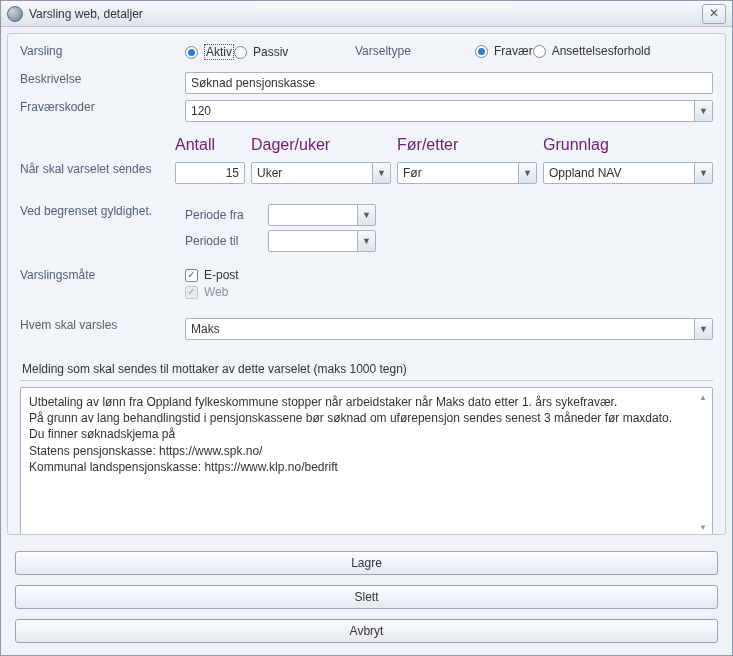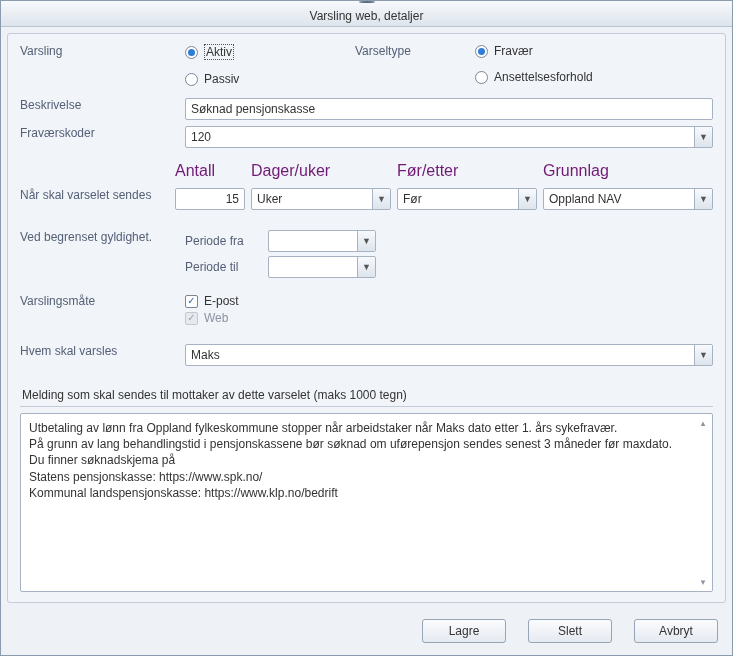--- a/index.html
+++ b/index.html
@@ -20,21 +20,20 @@
     flex-direction: column;
   }
   .titlebar {
     height: 26px;
     background: linear-gradient(#f7f9fc, #dde4ec);
     border-bottom: 1px solid #b8c2d0;
     display: flex;
     align-items: center;
     padding: 0 6px;
     gap: 6px;
-    flex-direction: column;
   }
   .title-icon {
     width: 16px; height: 16px;
     border-radius: 50%;
     background: radial-gradient(circle at 30% 30%, #cdd6e2, #6a7a91);
     border: 1px solid #5a6a80;
     display: inline-block;
   }
   .title-text { color: #333; font-size: 12px; }
   .title-spacer { flex: 1; }
@@ -55,21 +54,21 @@
     background: #f1f4f8;
     border: 1px solid #c3ccd8;
     margin: 6px;
     border-radius: 3px;
     overflow: hidden;
     display: flex;
     flex-direction: column;
   }
   .row { display: flex; align-items: flex-start; margin-bottom: 6px; }
   .label-col { width: 165px; color: #556077; font-size: 12px; }
-  .radio-group { display: flex; flex-direction: column; gap: 12px; margin-right: 40px; }
+  .radio-group { display: flex; flex-direction: row; gap: 0; margin-right: 40px; }
   .radio-line { display: flex; align-items: center; gap: 6px; color: #333; }
   .radio {
     width: 13px; height: 13px;
     border: 1px solid #7a8698;
     border-radius: 50%;
     background: #fff;
     position: relative;
     display: inline-block;
   }
   .radio.checked::after {
@@ -161,22 +160,23 @@
     width: 14px;
     font-size: 9px;
     color: #8a94a3;
     text-align: center;
   }
   .scroll-hint.up { top: 4px; }
   .scroll-hint.down { bottom: 4px; }
   .footer {
     display: flex;
     justify-content: flex-end;
-    gap: 22px;
+    gap: 10px;
     padding: 10px 14px 12px;
+    flex-direction: column;
   }
   .btn {
     min-width: 84px;
     height: 24px;
     background: linear-gradient(#fbfcfe, #e5eaf1);
     border: 1px solid #97a4b6;
     border-radius: 3px;
     font-size: 12px;
     color: #333;
     cursor: pointer;

